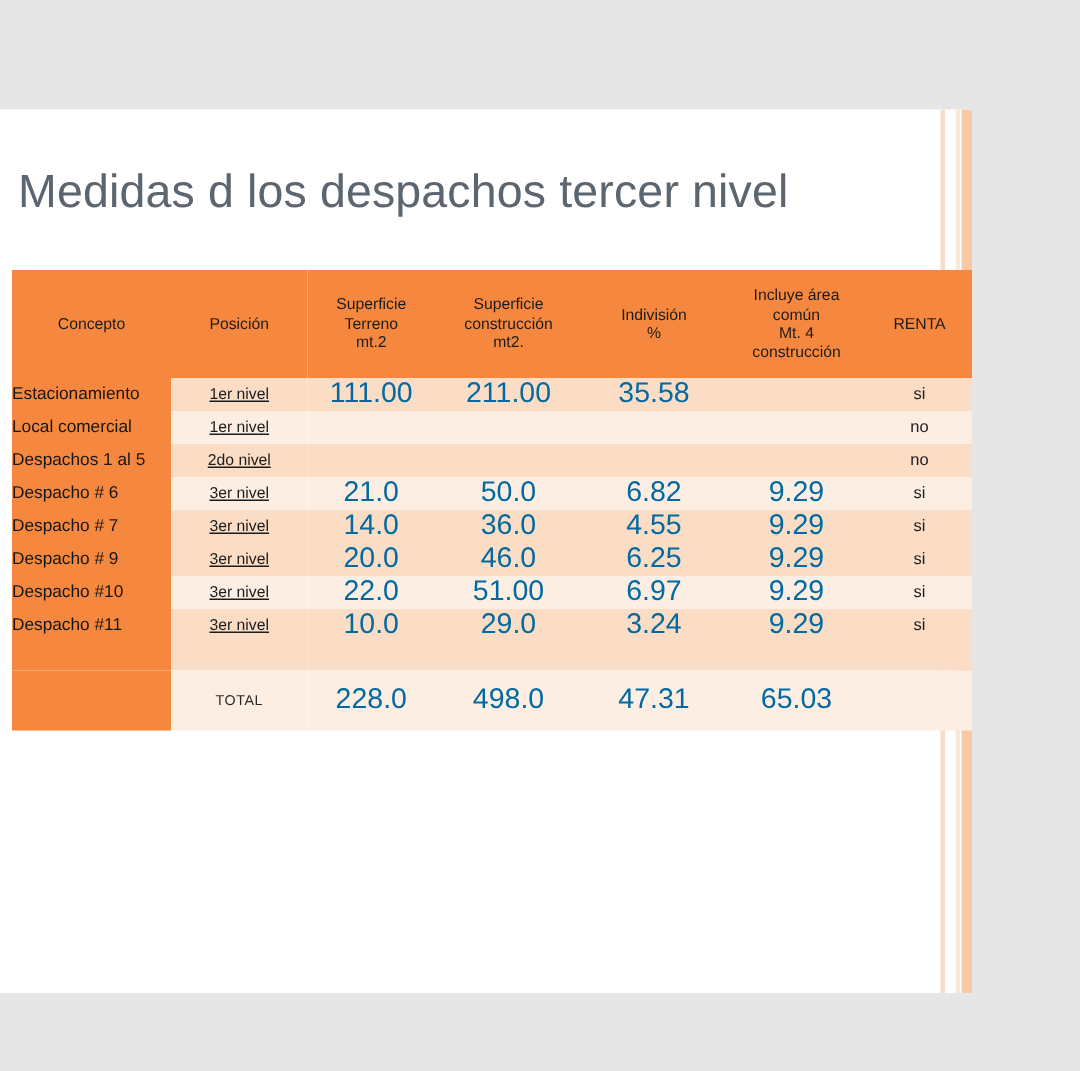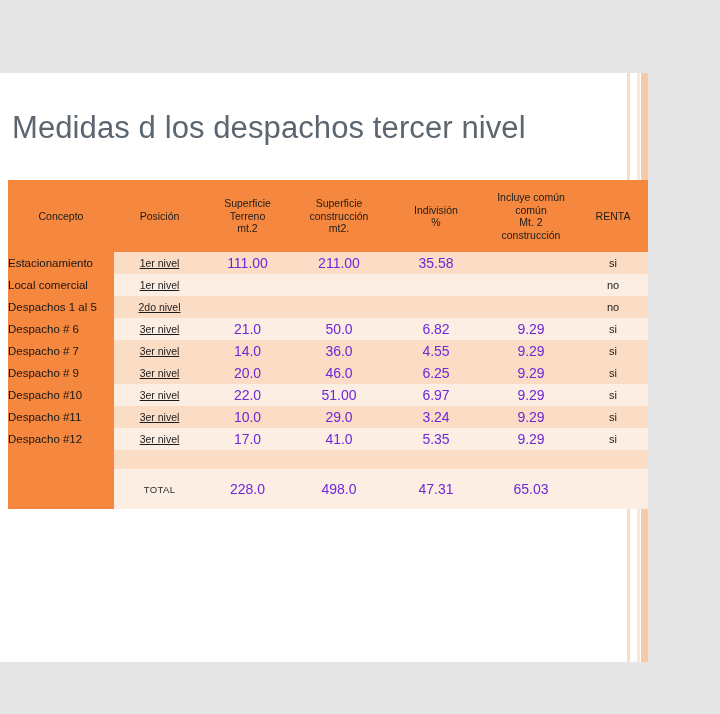--- a/index.html
+++ b/index.html
@@ -118,22 +118,22 @@
     padding-left: 4px;
     font-size: 11.5px;
     color: #161616;
   }
 
   
   .tint-a .cell.data { background: #fbdcc4; }
   .tint-b .cell.data { background: #fdeee4; }
 
   .cell.num {
-    font-size: 14px;
-    color: #6d28d9;
+    font-size: 19px;
+    color: #0369a1;
   }
   .cell.pos { font-size: 10.5px; text-decoration: underline; }
   .cell.renta { font-size: 11px; }
 
   .cell.total-label {
     text-align: center;
     padding-left: 6px;
     font-size: 9.5px;
     letter-spacing: 0.4px;
     color: #2a2a2a;
@@ -185,23 +185,23 @@
         <th>
           <div>Superficie</div>
           <div>construcción</div>
           <div>mt2.</div>
         </th>
         <th>
           <div>Indivisión</div>
           <div>%</div>
         </th>
         <th>
-          <div>Incluye común</div>
+          <div>Incluye área</div>
           <div>común</div>
-          <div>Mt. 2</div>
+          <div>Mt. 4</div>
           <div>construcción</div>
         </th>
         <th>
           <div>RENTA</div>
         </th>
       </tr>
     </thead>
     <tbody id="table-body">
         <tr class="drow tint-a">
           <td class="cell label">Estacionamiento</td>
@@ -265,29 +265,20 @@
           <td class="cell data num">6.97</td>
           <td class="cell data num">9.29</td>
           <td class="cell data renta">si</td>
         </tr>
         <tr class="drow tint-a">
           <td class="cell label">Despacho  #11</td>
           <td class="cell data pos">3er nivel</td>
           <td class="cell data num">10.0</td>
           <td class="cell data num">29.0</td>
           <td class="cell data num">3.24</td>
-          <td class="cell data num">9.29</td>
-          <td class="cell data renta">si</td>
-        </tr>
-        <tr class="drow tint-b">
-          <td class="cell label">Despacho  #12</td>
-          <td class="cell data pos">3er nivel</td>
-          <td class="cell data num">17.0</td>
-          <td class="cell data num">41.0</td>
-          <td class="cell data num">5.35</td>
           <td class="cell data num">9.29</td>
           <td class="cell data renta">si</td>
         </tr>
         <tr class="drow tint-a spacer-row">
           <td class="cell label"></td>
           <td class="cell data pos"></td>
           <td class="cell data num"></td>
           <td class="cell data num"></td>
           <td class="cell data num"></td>
           <td class="cell data num"></td>

